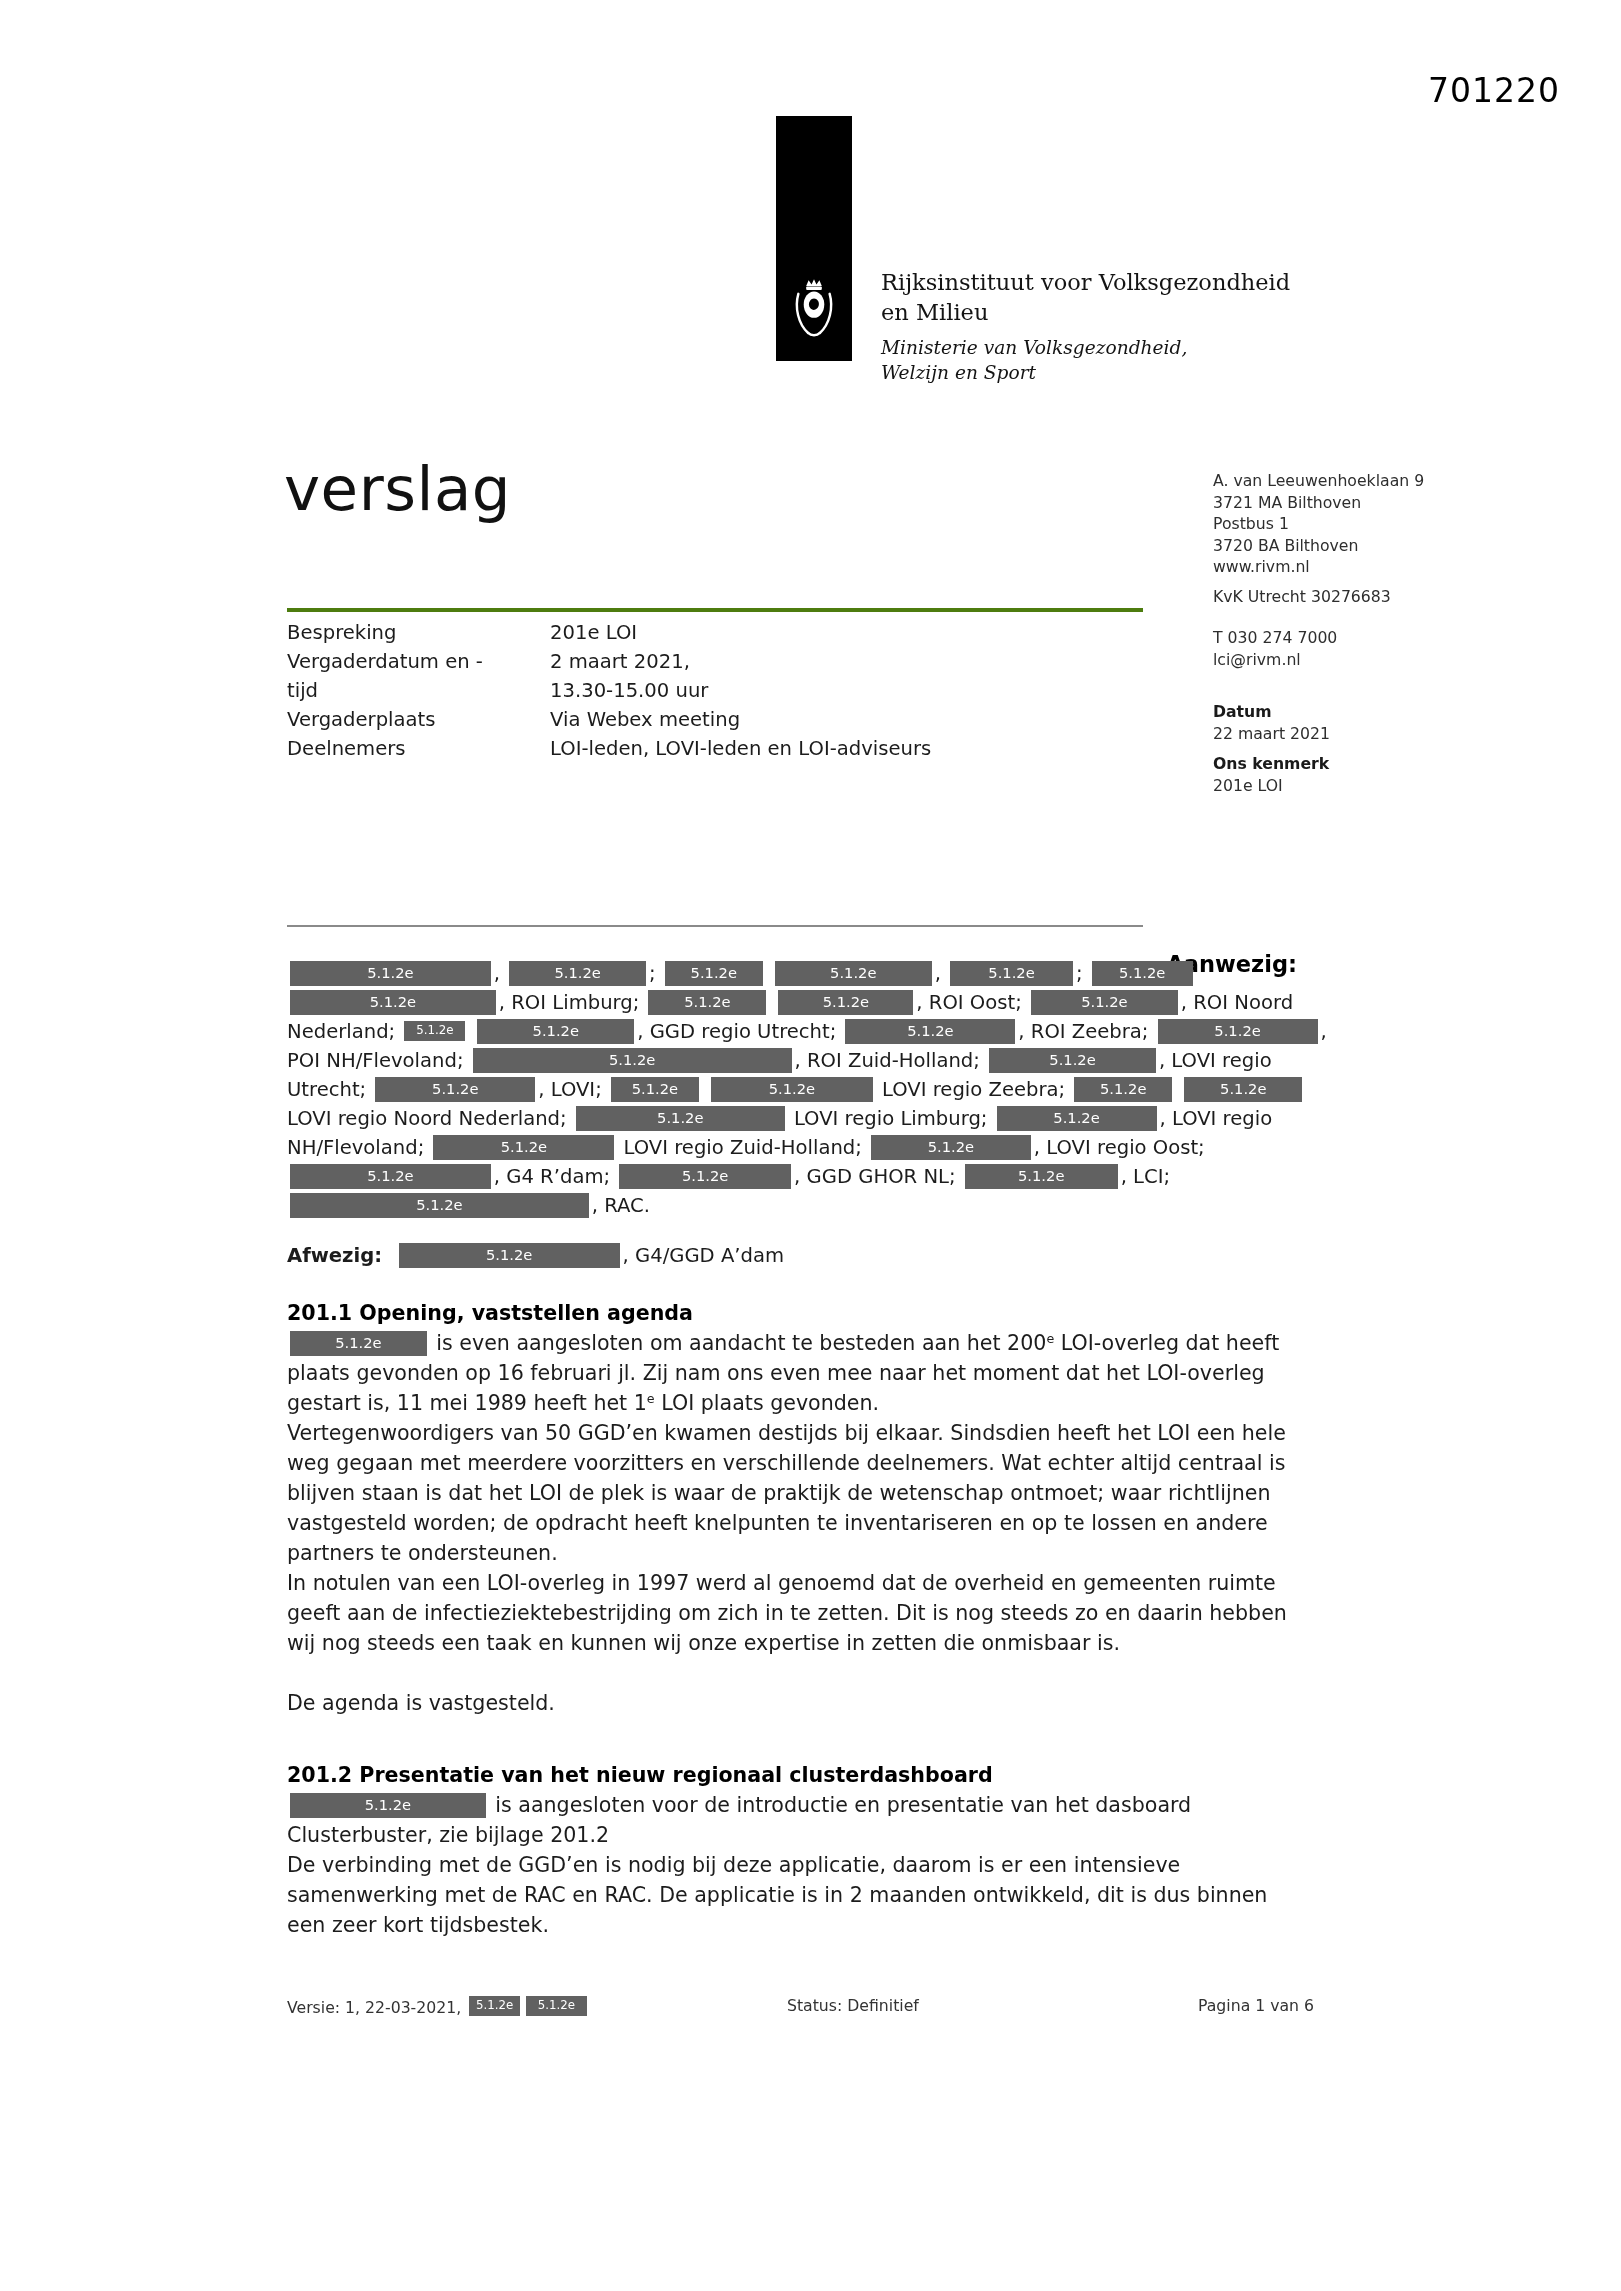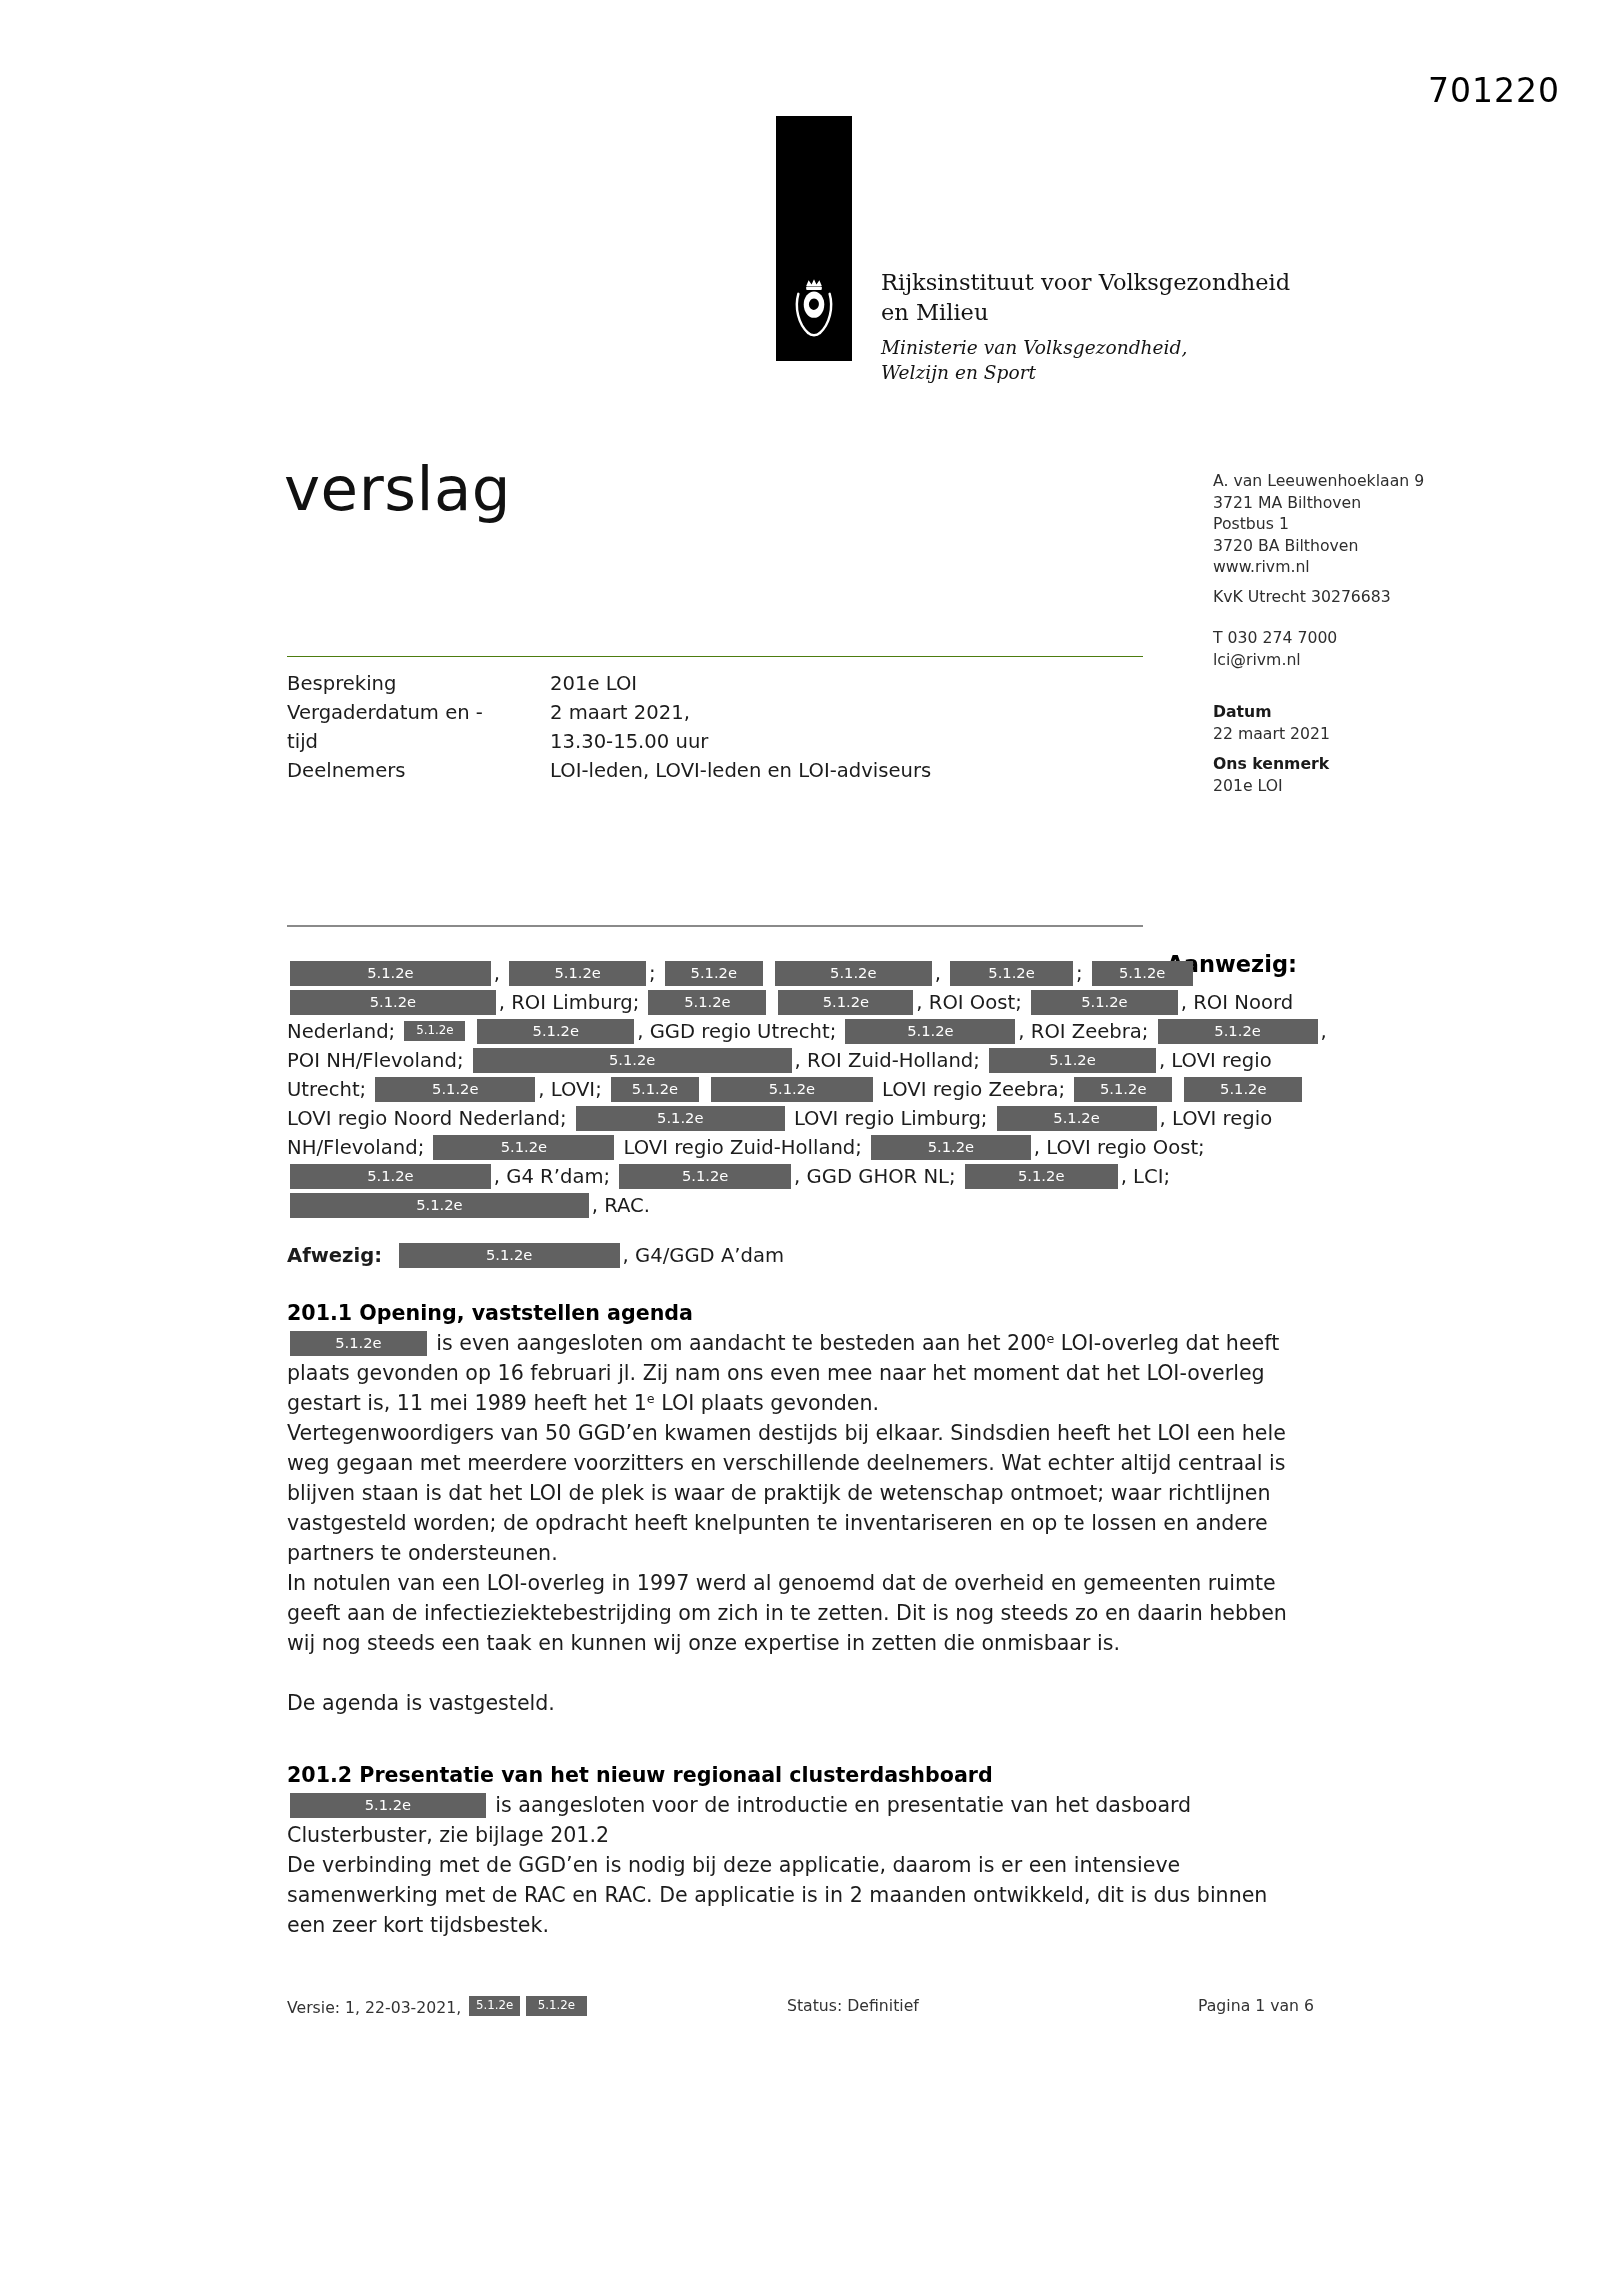--- a/index.html
+++ b/index.html
@@ -45,22 +45,22 @@
     position:absolute; left:1213px; top:470px; width:333px;
     font-size:15.7px; line-height:21.6px; color:#2e2e2e;
   }
   .right-col .kvk { margin-top:7.8px; }
   .right-col .phone { margin-top:19.6px; }
   .right-col .blk-label { margin-top:31px; font-weight:bold; color:#1a1a1a; }
   .right-col .blk-label2 { margin-top:8.8px; font-weight:bold; color:#1a1a1a; }
 
   
   .meta {
-    position:absolute; left:287px; top:656px; width:856px;
-    border-top:1px solid #4d7c0f; padding-top:12px;
+    position:absolute; left:287px; top:608px; width:856px;
+    border-top:4px solid #4d7c0f; padding-top:6px;
   }
   .meta-row { display:flex; font-size:19.6px; line-height:29px; }
   .meta-label { width:263px; flex-shrink:0; white-space:pre-line; }
   .meta-value { white-space:pre-line; }
   .rule2 {
     position:absolute; left:287px; top:925px; width:856px;
     border-top:2px solid #8a8a8a;
   }
 
   
@@ -160,20 +160,24 @@
         <div class="meta-label">Bespreking</div>
         <div class="meta-value">201e LOI</div>
       </div>
       <div class="meta-row">
         <div class="meta-label">Vergaderdatum en -
 tijd</div>
         <div class="meta-value">2 maart 2021,
 13.30-15.00 uur</div>
       </div>
       <div class="meta-row">
+        <div class="meta-label">Vergaderplaats</div>
+        <div class="meta-value">Via Webex meeting</div>
+      </div>
+      <div class="meta-row">
         <div class="meta-label">Deelnemers</div>
         <div class="meta-value">LOI-leden, LOVI-leden en LOI-adviseurs</div>
       </div>
     </div>
   <div class="rule2"></div>
 
   <div class="aanwezig-label">Aanwezig:</div>
   <div class="aanwezig-para"><span class="redact" style="width: 201px; background: rgb(97, 97, 97); color: rgb(255, 255, 255);">5.1.2e</span>, <span class="redact" style="width: 137px; background: rgb(97, 97, 97); color: rgb(255, 255, 255);">5.1.2e</span>; <span class="redact" style="width: 98px; background: rgb(97, 97, 97); color: rgb(255, 255, 255);">5.1.2e</span> <span class="redact" style="width: 157px; background: rgb(97, 97, 97); color: rgb(255, 255, 255);">5.1.2e</span>, <span class="redact" style="width: 123px; background: rgb(97, 97, 97); color: rgb(255, 255, 255);">5.1.2e</span>; <span class="redact" style="width: 101px; background: rgb(97, 97, 97); color: rgb(255, 255, 255);">5.1.2e</span> <span class="redact" style="width: 206px; background: rgb(97, 97, 97); color: rgb(255, 255, 255);">5.1.2e</span>, ROI Limburg; <span class="redact" style="width: 118px; background: rgb(97, 97, 97); color: rgb(255, 255, 255);">5.1.2e</span> <span class="redact" style="width: 135px; background: rgb(97, 97, 97); color: rgb(255, 255, 255);">5.1.2e</span>, ROI Oost; <span class="redact" style="width: 147px; background: rgb(97, 97, 97); color: rgb(255, 255, 255);">5.1.2e</span>, ROI Noord Nederland; <span class="redact redact-small" style="width: 61px; background: rgb(97, 97, 97); color: rgb(255, 255, 255);">5.1.2e</span> <span class="redact" style="width: 157px; background: rgb(97, 97, 97); color: rgb(255, 255, 255);">5.1.2e</span>, GGD regio Utrecht; <span class="redact" style="width: 170px; background: rgb(97, 97, 97); color: rgb(255, 255, 255);">5.1.2e</span>, ROI Zeebra; <span class="redact" style="width: 160px; background: rgb(97, 97, 97); color: rgb(255, 255, 255);">5.1.2e</span>, POI NH/Flevoland; <span class="redact" style="width: 319px; background: rgb(97, 97, 97); color: rgb(255, 255, 255);">5.1.2e</span>, ROI Zuid-Holland; <span class="redact" style="width: 167px; background: rgb(97, 97, 97); color: rgb(255, 255, 255);">5.1.2e</span>, LOVI regio Utrecht; <span class="redact" style="width: 160px; background: rgb(97, 97, 97); color: rgb(255, 255, 255);">5.1.2e</span>, LOVI; <span class="redact" style="width: 88px; background: rgb(97, 97, 97); color: rgb(255, 255, 255);">5.1.2e</span> <span class="redact" style="width: 162px; background: rgb(97, 97, 97); color: rgb(255, 255, 255);">5.1.2e</span> LOVI regio Zeebra; <span class="redact" style="width: 98px; background: rgb(97, 97, 97); color: rgb(255, 255, 255);">5.1.2e</span> <span class="redact" style="width: 118px; background: rgb(97, 97, 97); color: rgb(255, 255, 255);">5.1.2e</span> LOVI regio Noord Nederland; <span class="redact" style="width: 209px; background: rgb(97, 97, 97); color: rgb(255, 255, 255);">5.1.2e</span> LOVI regio Limburg; <span class="redact" style="width: 160px; background: rgb(97, 97, 97); color: rgb(255, 255, 255);">5.1.2e</span>, LOVI regio NH/Flevoland; <span class="redact" style="width: 181px; background: rgb(97, 97, 97); color: rgb(255, 255, 255);">5.1.2e</span> LOVI regio Zuid-Holland; <span class="redact" style="width: 160px; background: rgb(97, 97, 97); color: rgb(255, 255, 255);">5.1.2e</span>, LOVI regio Oost; <span class="redact" style="width: 201px; background: rgb(97, 97, 97); color: rgb(255, 255, 255);">5.1.2e</span>, G4 R’dam; <span class="redact" style="width: 172px; background: rgb(97, 97, 97); color: rgb(255, 255, 255);">5.1.2e</span>, GGD GHOR NL; <span class="redact" style="width: 153px; background: rgb(97, 97, 97); color: rgb(255, 255, 255);">5.1.2e</span>, LCI; <span class="redact" style="width: 299px; background: rgb(97, 97, 97); color: rgb(255, 255, 255);">5.1.2e</span>, RAC.</div>
 
   <div class="afwezig">

